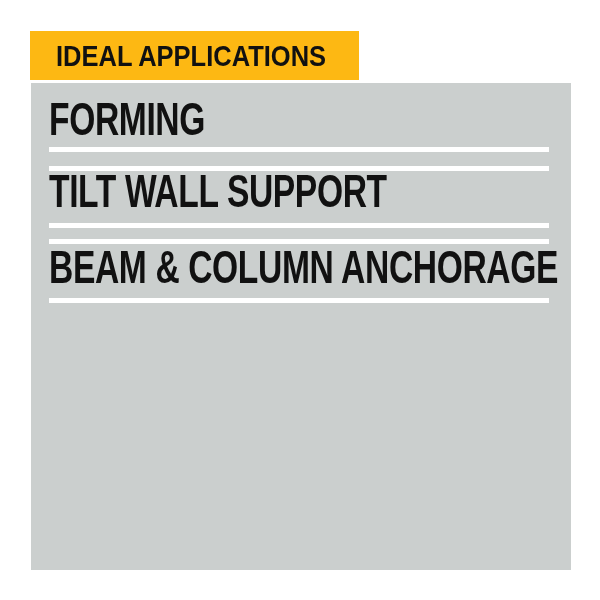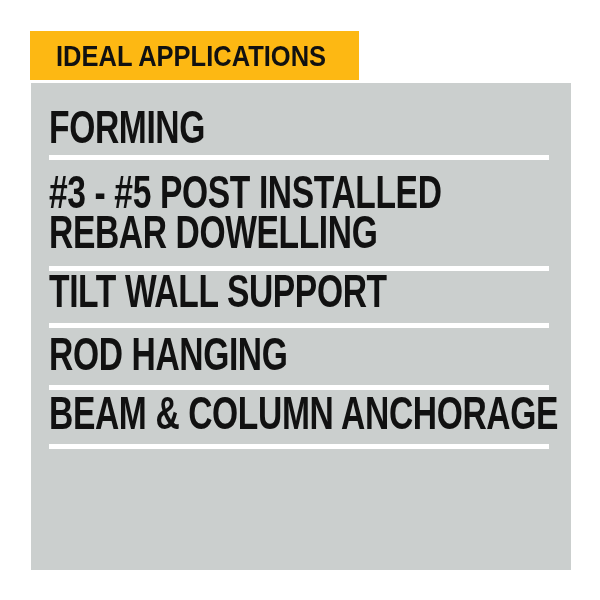--- a/index.html
+++ b/index.html
@@ -60,21 +60,21 @@
     transform: scaleX(0.73);
     transform-origin: 0 50%;
     letter-spacing: -0.5px;
   }
   .two-line .app-line { display: block; width: max-content; }
   .divider {
     width: 500px; height: 5px;
     background: var(--divider);
   }
   
-  .m-item1 { margin-top: 24px; }
+  .m-item1 { margin-top: 16px; }
   .m-div1  { margin-top: 8px; }
   .m-item2 { margin-top: 12px; }
   .m-div2  { margin-top: 14px; }
   .m-item3 { margin-top: 0; }
   .m-div3  { margin-top: 12px; }
   .m-item4 { margin-top: 6px; }
   .m-div4  { margin-top: 11px; }
   .m-item5 { margin-top: 3px; }
   .m-div5  { margin-top: 11px; }
   .m-item6 { margin-top: 4px; }
@@ -90,36 +90,29 @@
 
   <div class="panel">
     <div class="panel-content">
 
       <div class="app-item m-item1">
         <span class="app-line">FORMING</span>
       </div>
 
       <div class="divider m-div1"></div>
 
-      <div class="app-item two-line m-item2">
-        <span class="app-line">#3 - #5 POST INSTALLED</span>
-        <span class="app-line">REBAR DOWELLING</span>
-      </div>
 
       <div class="divider m-div2"></div>
 
       <div class="app-item m-item3">
         <span class="app-line">TILT WALL SUPPORT</span>
       </div>
 
       <div class="divider m-div3"></div>
 
-      <div class="app-item m-item4">
-        <span class="app-line">ROD HANGING</span>
-      </div>
 
       <div class="divider m-div4"></div>
 
       <div class="app-item m-item5">
         <span class="app-line">BEAM &amp; COLUMN ANCHORAGE</span>
       </div>
 
       <div class="divider m-div5"></div>
 
 

